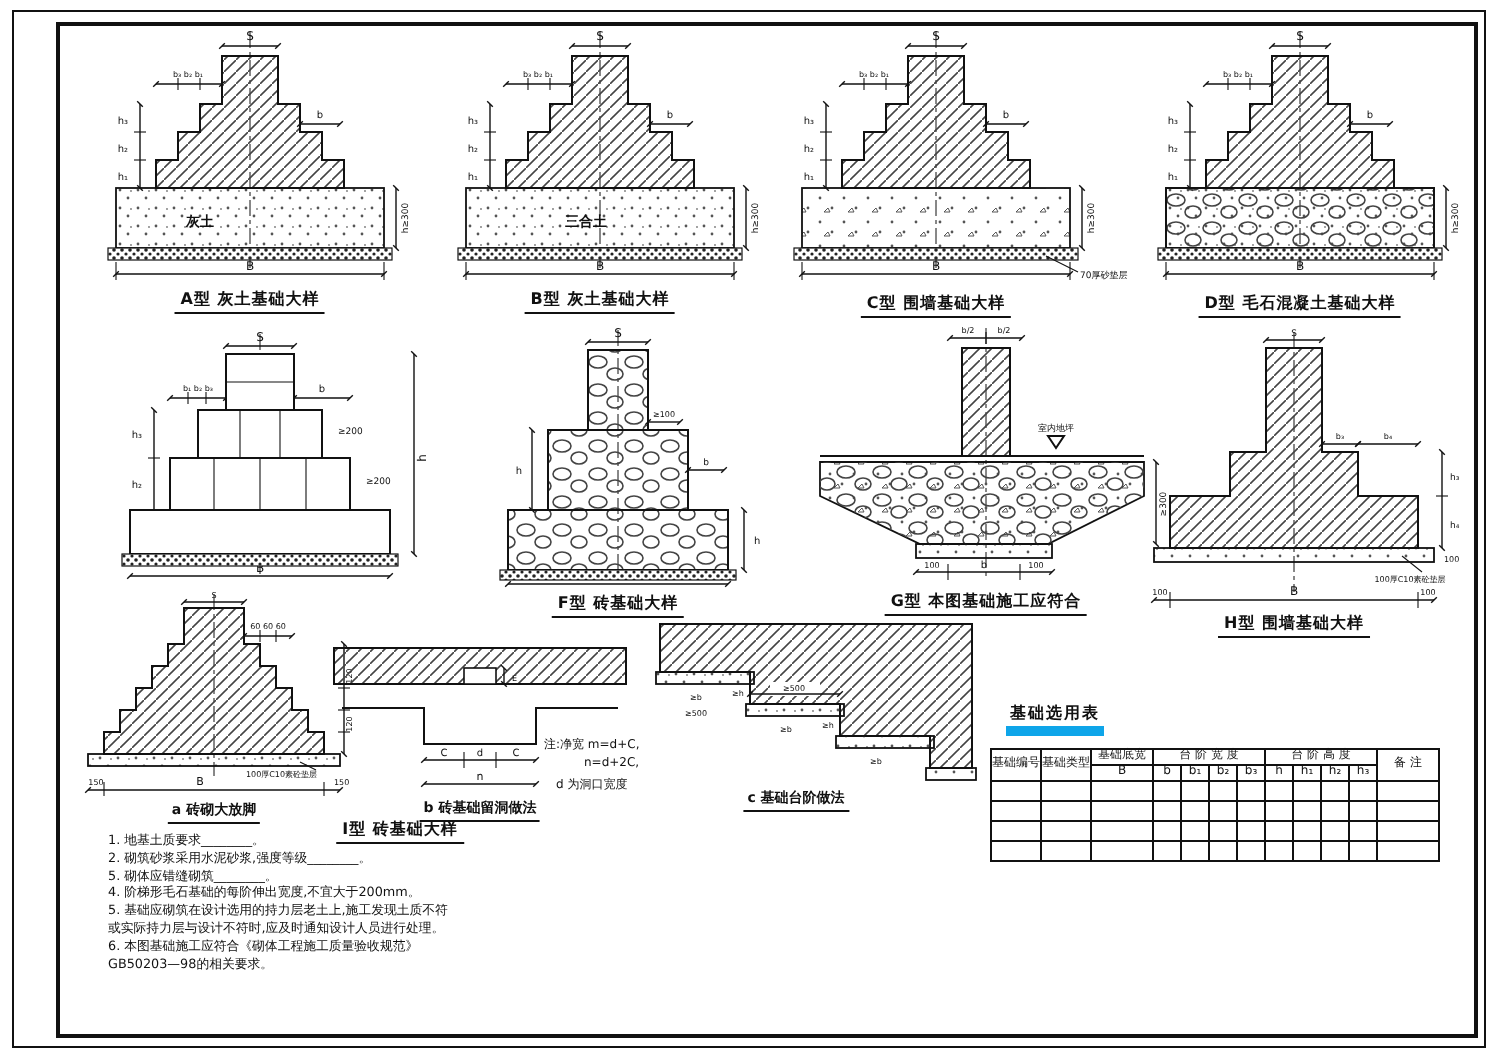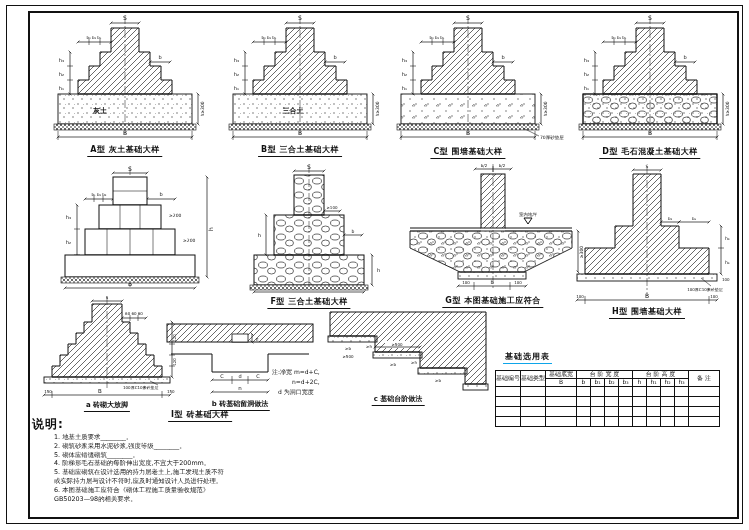--- a/index.html
+++ b/index.html
@@ -22,21 +22,21 @@
   .conc{fill:url(#conc);stroke:#111;stroke-width:.9;}
   .stone{fill:url(#stone);stroke:#111;stroke-width:1;}
   .grav{fill:url(#grav);stroke:#111;stroke-width:.6;}
   .dim{stroke:#111;stroke-width:.7;fill:none;marker-start:url(#tk);marker-end:url(#tk);}
   .thin{stroke:#111;stroke-width:.55;fill:none;}
   .cl{stroke:#111;stroke-width:.5;fill:none;stroke-dasharray:8 2 2 2;}
   .t4{font-size:4px;}.t45{font-size:4.5px;}.t5{font-size:5px;}.t55{font-size:5.5px;}
   .t6{font-size:6px;}.t7{font-size:7px;font-weight:bold;}
   
   #ftable-wrap{position:absolute;left:495px;top:344px;}
-  #ftable-title{font-size:8px;font-weight:bold;border-bottom:1px solid #0ea5e9;display:inline-block;
+  #ftable-title{font-size:8px;font-weight:bold;border-bottom:5px solid #0ea5e9;display:inline-block;
                 margin-left:8px;margin-bottom:6px;padding:0 2px 1px 2px;letter-spacing:1px;}
   table.ft{border-collapse:collapse;}
   table.ft td,table.ft th{border:1px solid #111;font-size:6px;font-weight:normal;text-align:center;
                 padding:0;line-height:1.15;height:9px;}
   table.ft th{height:auto;}
   
   #notes{position:absolute;left:32px;top:416px;}
   #notes-heading{font-size:12px;font-weight:bold;letter-spacing:1px;}
   .nline{font-size:6.4px;line-height:8.8px;white-space:nowrap;margin-left:22px;}
 </style>
@@ -130,21 +130,21 @@
       <line class="thin" x1="18" y1="119" x2="18" y2="128"></line>
         <line class="thin" x1="152" y1="119" x2="152" y2="128"></line>
       <line class="dim" x1="18" y1="125" x2="152" y2="125"></line>
       <text class="t6" x="85" y="123" text-anchor="middle">B</text>
     </g>
     <path class="hatch" d="M71,16 H99 V40 H110 V54 H121 V68 H132 V82 H38 V68 H49 V54 H60 V40 H71 Z"></path>
     <rect class="stip" x="18" y="82" width="134" height="30"></rect>
     <text class="t7" x="78" y="101" text-anchor="middle">三合土</text>
     <rect class="grav" x="14" y="112" width="142" height="6"></rect>
   </svg>
-  <div class="dlabel" style="left:300px;top:144px">B型  三合土基础大样</div>
+  <div class="dlabel" style="left:300px;top:144px">B型  灰土基础大样</div>
 
   <svg class="dia" style="left:383px;top:12px" width="190" height="132" viewBox="0 0 190 132">
     <line class="cl" x1="85" y1="4" x2="85" y2="122"></line>
     <g>
       <line class="dim" x1="71" y1="11" x2="99" y2="11"></line>
       <text class="t6" x="85" y="8" text-anchor="middle">S</text>
       <line class="dim" x1="38" y1="30" x2="71" y2="30"></line>
       <line class="thin" x1="49" y1="27" x2="49" y2="33"></line>
         <line class="thin" x1="60" y1="27" x2="60" y2="33"></line>
       <text class="t4" x="54" y="26.5" text-anchor="middle">b₃ b₂ b₁</text>
@@ -257,21 +257,21 @@
       <line class="dim" x1="32" y1="129" x2="142" y2="129"></line>
       <text class="t6" x="87" y="127" text-anchor="middle">B</text>
     </g>
     <g>
       <rect class="stone" x="72" y="12" width="30" height="40"></rect>
       <rect class="stone" x="52" y="52" width="70" height="40"></rect>
       <rect class="stone" x="32" y="92" width="110" height="30"></rect>
     </g>
     <rect class="grav" x="28" y="122" width="118" height="5"></rect>
   </svg>
-  <div class="dlabel" style="left:309px;top:296px">F型  三合土基础大样</div>
+  <div class="dlabel" style="left:309px;top:296px">F型  砖基础大样</div>
 
   <svg class="dia" style="left:400px;top:162px" width="185" height="132" viewBox="0 0 185 132">
     <line class="cl" x1="93" y1="2" x2="93" y2="126"></line>
     <g>
       <line class="dim" x1="75" y1="7" x2="111" y2="7"></line>
       <line class="thin" x1="93" y1="4" x2="93" y2="10"></line>
       <text class="t4" x="84" y="4.5" text-anchor="middle">b/2</text>
       <text class="t4" x="102" y="4.5" text-anchor="middle">b/2</text>
       <line class="dim" x1="178" y1="69" x2="178" y2="110"></line>
       <text class="t45" x="183" y="90" text-anchor="middle" transform="rotate(-90,183,90)">≥300</text>
@@ -477,21 +477,20 @@
             <td></td>
             <td></td>
             <td></td>
             <td></td>
           </tr>
     </tbody>
       </table>
   </div>
 
   <div id="notes">
-    <div id="notes-heading">说明:</div>
     <div class="nline">1. 地基土质要求________。</div>
     <div class="nline">2. 砌筑砂浆采用水泥砂浆,强度等级________。</div>
     <div class="nline">5. 砌体应错缝砌筑________。</div>
     <div class="nline">4. 阶梯形毛石基础的每阶伸出宽度,不宜大于200mm。</div>
     <div class="nline">5. 基础应砌筑在设计选用的持力层老土上,施工发现土质不符</div>
     <div class="nline">或实际持力层与设计不符时,应及时通知设计人员进行处理。</div>
     <div class="nline">6. 本图基础施工应符合《砌体工程施工质量验收规范》</div>
     <div class="nline">GB50203—98的相关要求。</div>
   </div>
 </div>

